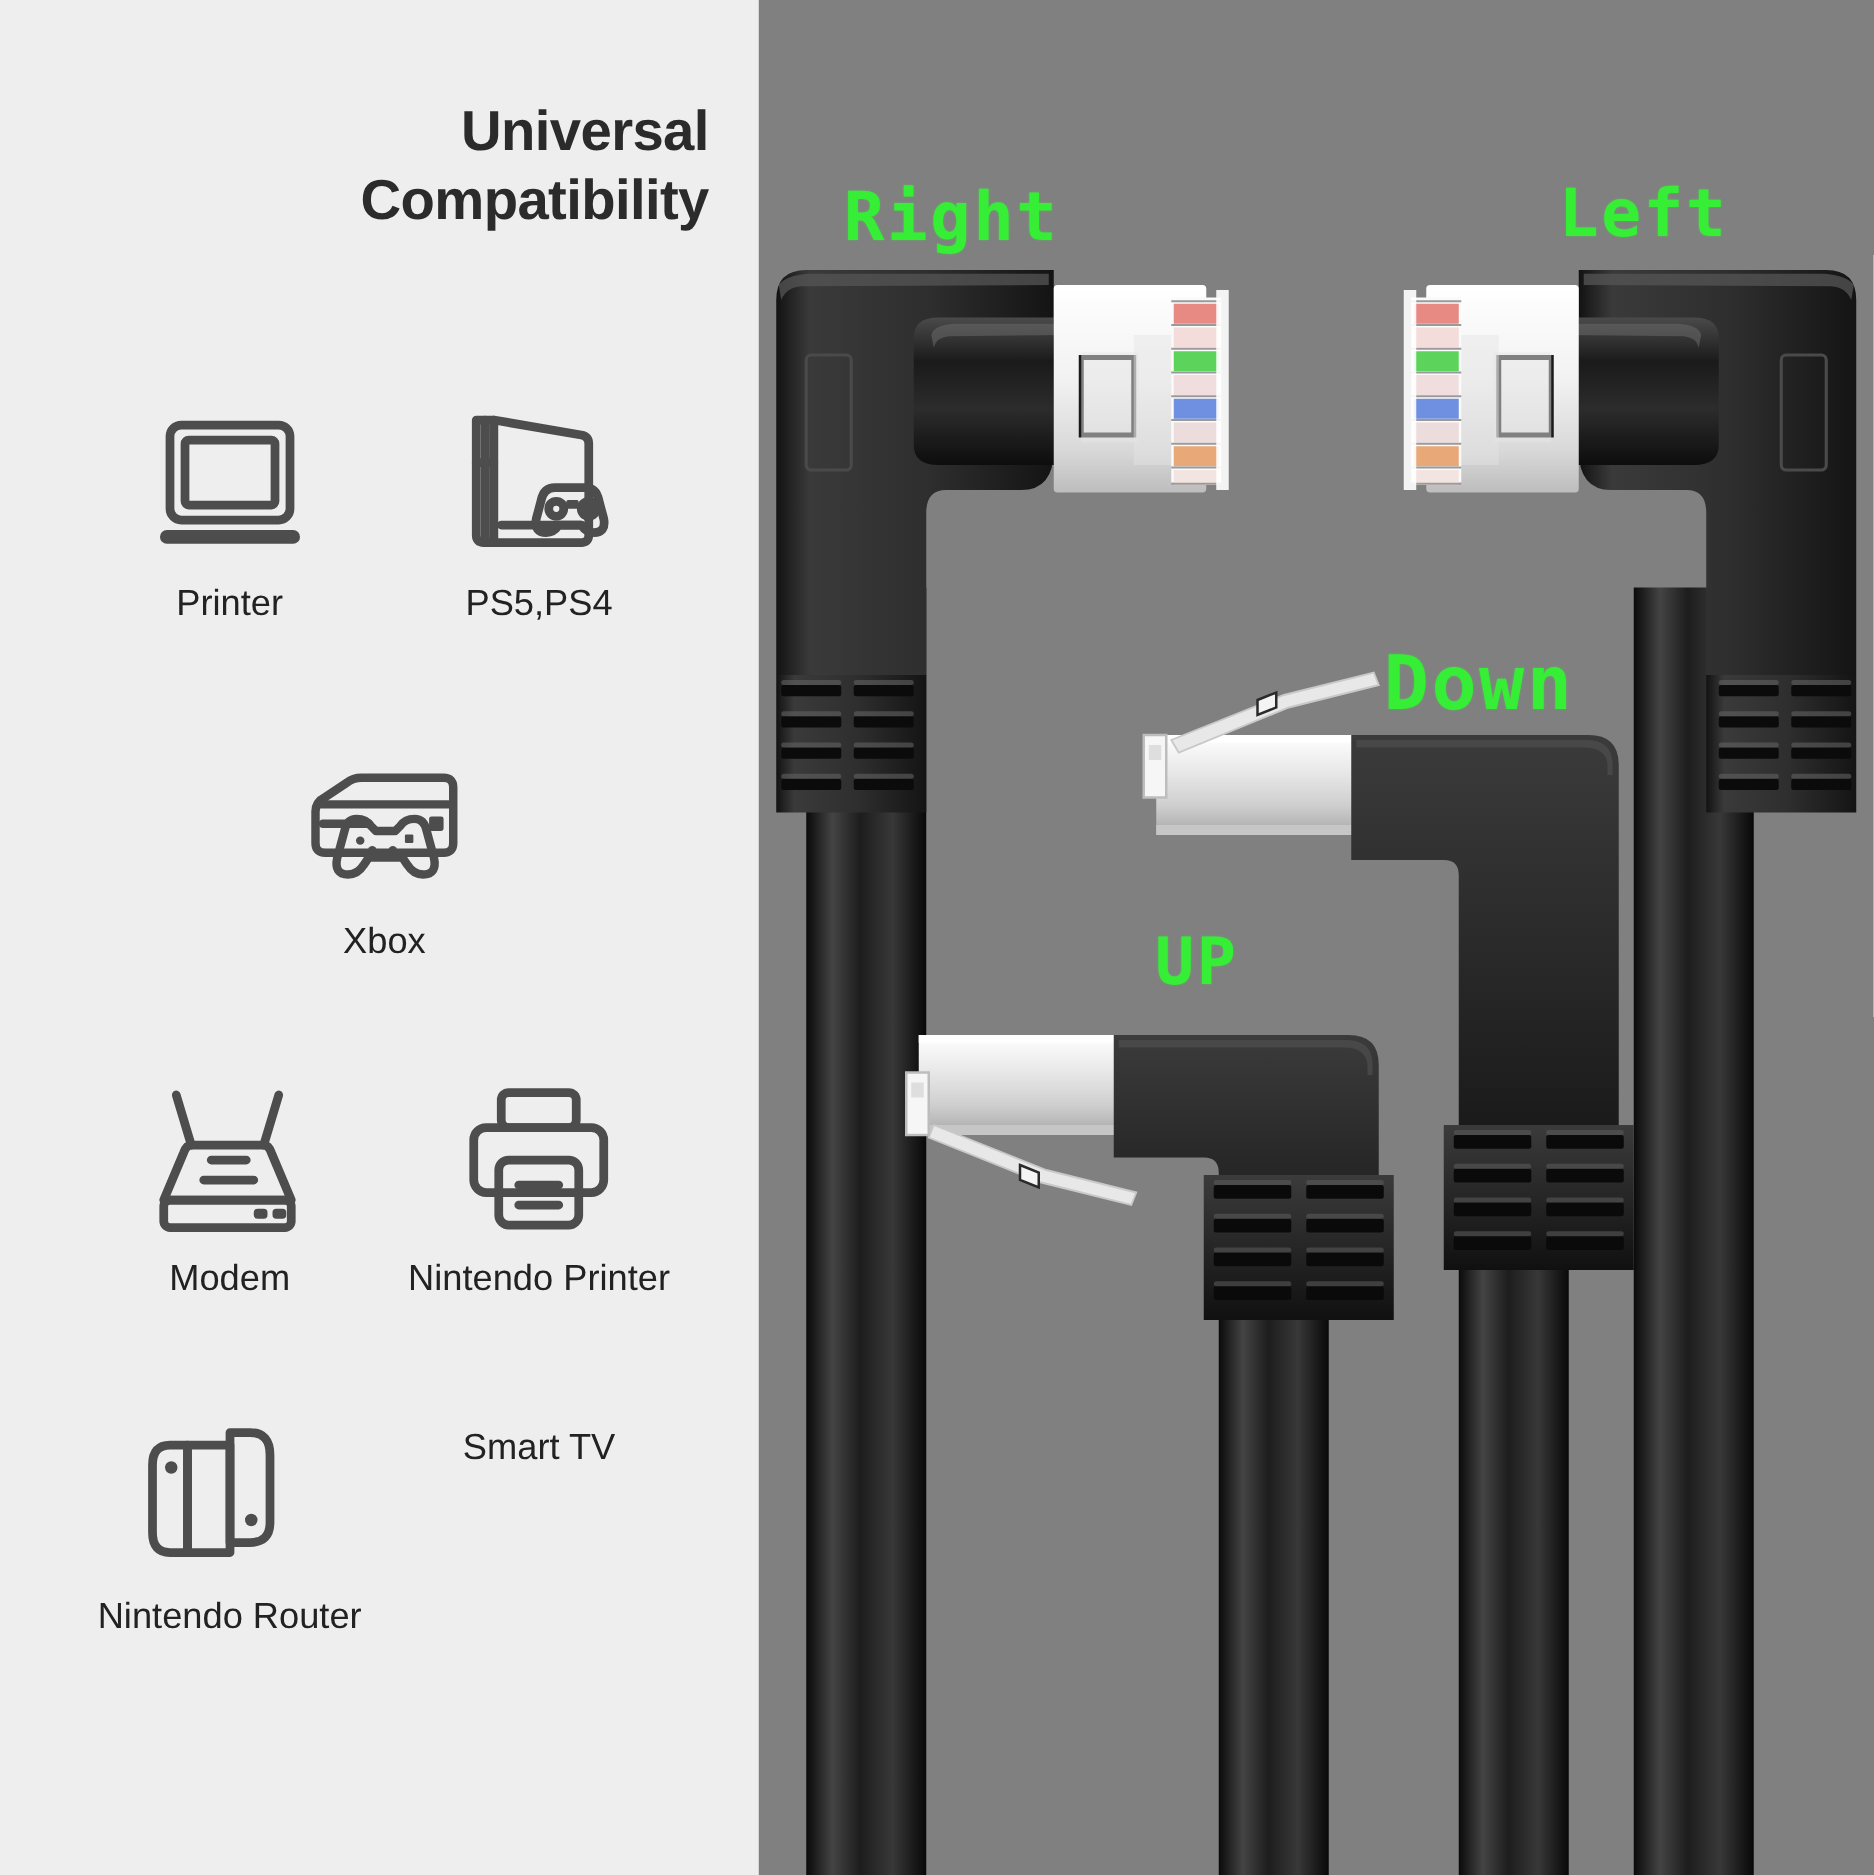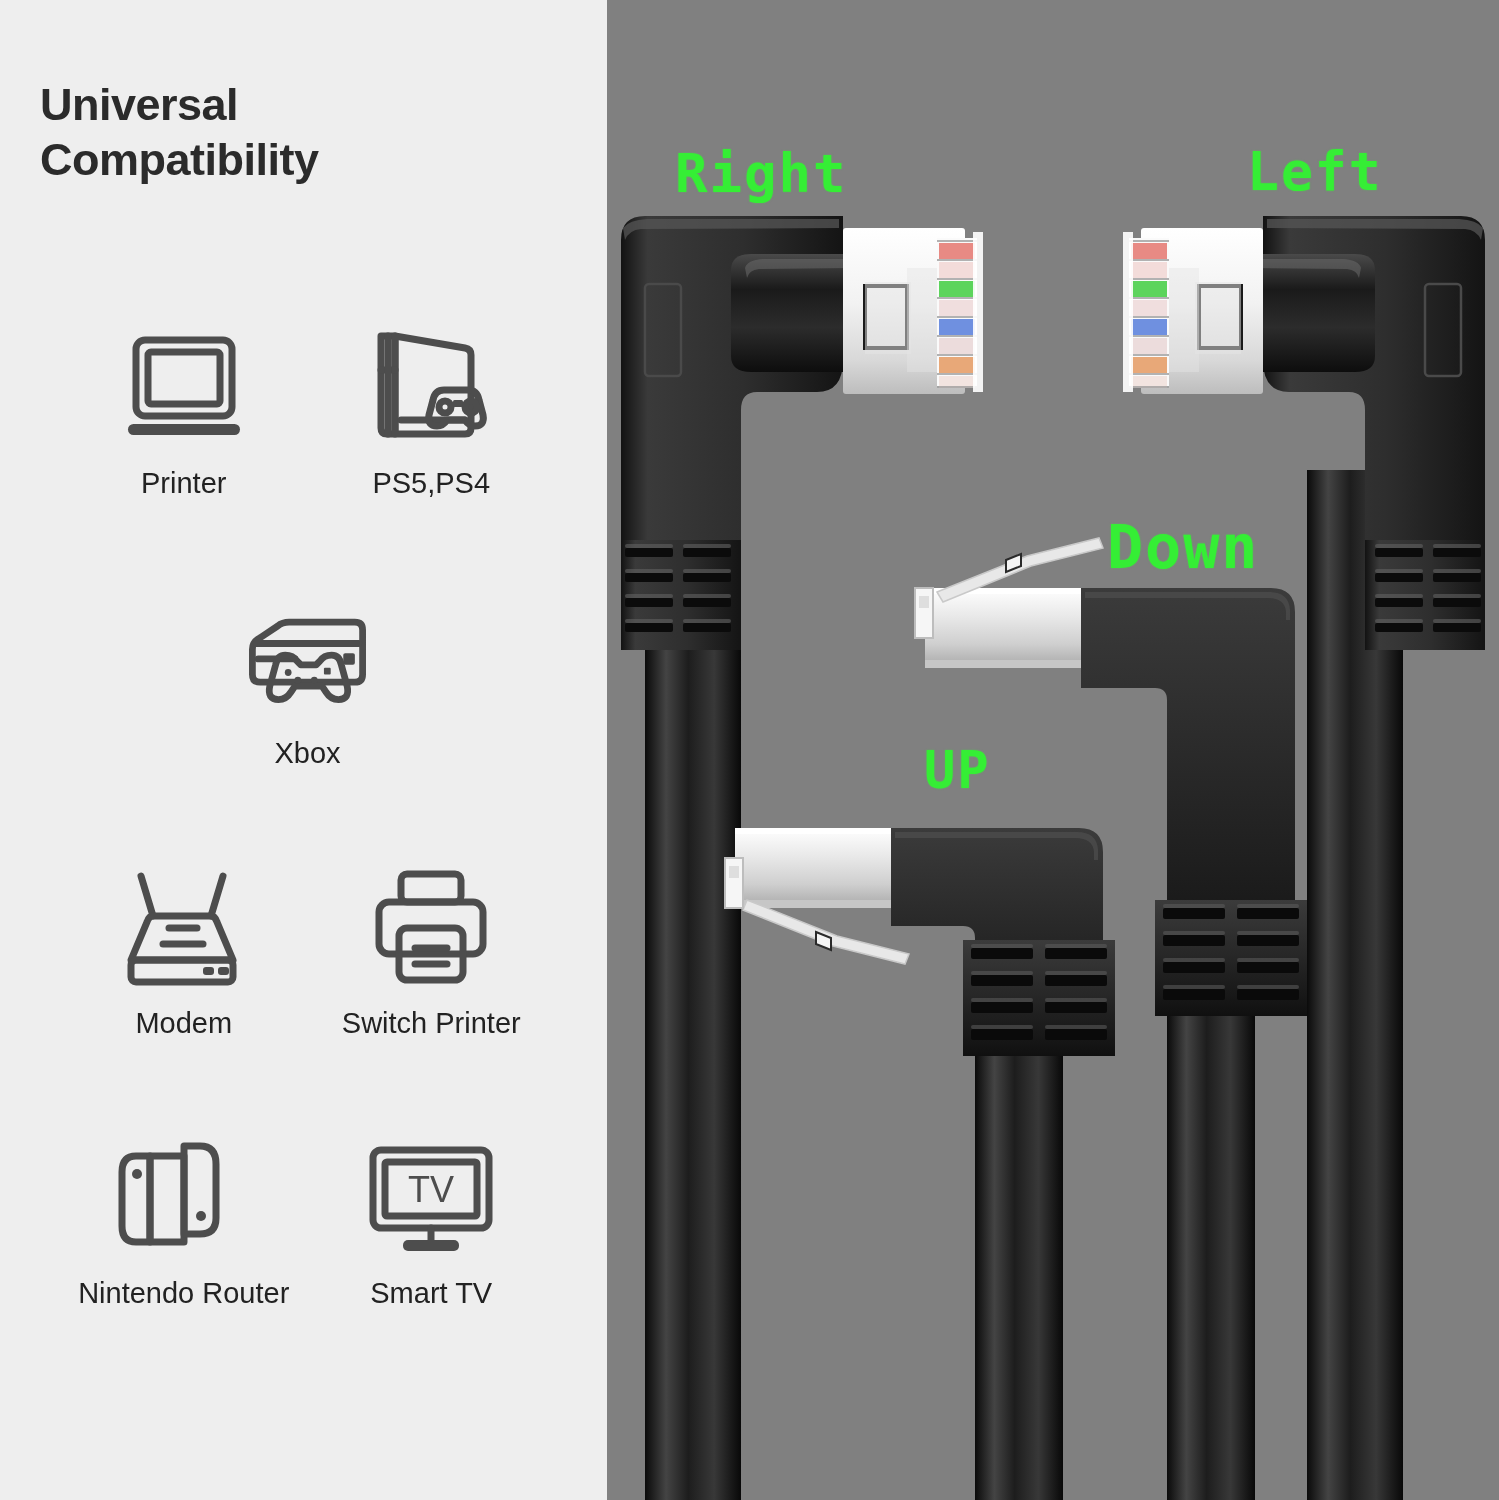--- a/index.html
+++ b/index.html
@@ -18,21 +18,21 @@
   
   #left-panel {
     position:relative;
     width:607px; height:1500px;
     background:#eeeeee;
     flex:0 0 607px;
   }
   #title {
     position:absolute;
     left:0; right:0; top:78px;
-    text-align:left;
+    text-align:right;
     font-size:45px;
     font-weight:bold;
     line-height:1.22;
     color:#2b2b2b;
     letter-spacing:-0.5px;
     padding:0 40px;
   }
   #title .ln { display:block; }
 
   #icon-grid {
@@ -174,47 +174,38 @@
         <div class="icon-cell">
           <div class="icon-art">
             <svg viewBox="0 0 120 120" width="120" height="120">
               <rect class="ic" x="30" y="6" width="60" height="28" rx="6"></rect>
               <rect class="ic" x="8" y="34" width="104" height="52" rx="10"></rect>
               <rect class="ic" x="28" y="60" width="64" height="52" rx="8" fill="#eeeeee"></rect>
               <line class="ic" x1="44" y1="80" x2="76" y2="80" stroke-width="8"></line>
               <line class="ic" x1="44" y1="96" x2="76" y2="96" stroke-width="8"></line>
             </svg>
           </div>
-          <div class="icon-label">Switch Printer</div>
+          <div class="icon-label">Nintendo Printer</div>
         </div>
       </div>
 
       <div class="icon-row">
         <div class="icon-cell">
           <div class="icon-art">
             <svg viewBox="0 0 140 120" width="140" height="120">
               <path class="ic" d="M36 18 L22 18 Q8 18 8 34 L8 88 Q8 104 22 104 L36 104 Z"></path>
               <rect class="ic" x="36" y="18" width="34" height="86"></rect>
               <path class="ic" d="M70 8 L86 8 Q102 8 102 26 L102 80 Q102 96 86 96 L70 96 Z"></path>
               <circle class="ic-f" cx="23" cy="36" r="5"></circle>
               <circle class="ic-f" cx="87" cy="78" r="5"></circle>
             </svg>
           </div>
           <div class="icon-label">Nintendo Router</div>
         </div>
         <div class="icon-cell">
-          <div class="icon-art">
-            <svg viewBox="0 0 140 120" width="140" height="120">
-              <rect class="ic" x="12" y="12" width="116" height="78" rx="8"></rect>
-              <rect class="ic" x="24" y="24" width="92" height="54" rx="2" stroke-width="4"></rect>
-              <line class="ic" x1="70" y1="90" x2="70" y2="104"></line>
-              <rect class="ic-f" x="42" y="102" width="56" height="11" rx="5"></rect>
-              <text x="70" y="64" text-anchor="middle" font-family="Liberation Sans, sans-serif" font-size="36" fill="#4d4d4d">TV</text>
-            </svg>
-          </div>
           <div class="icon-label">Smart TV</div>
         </div>
       </div>
 
     </div>
   </div>
 
   <div id="right-panel">
 
     <svg id="svg-stage" viewBox="0 0 892 1500">

